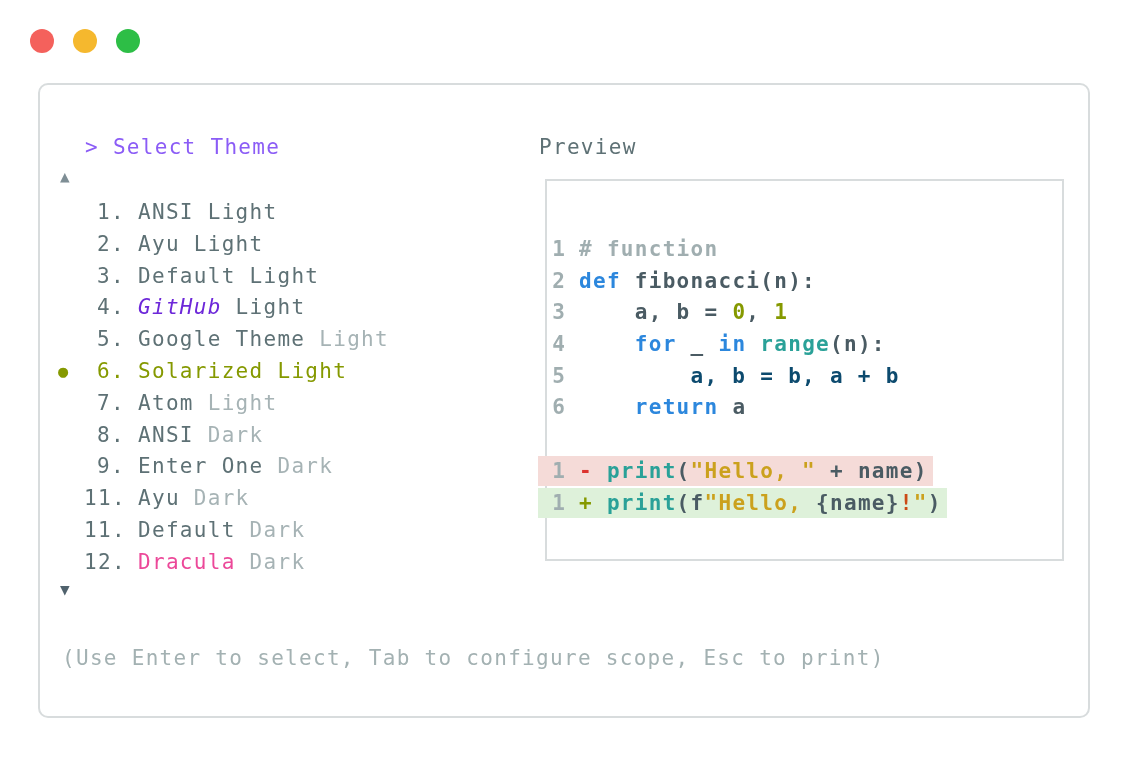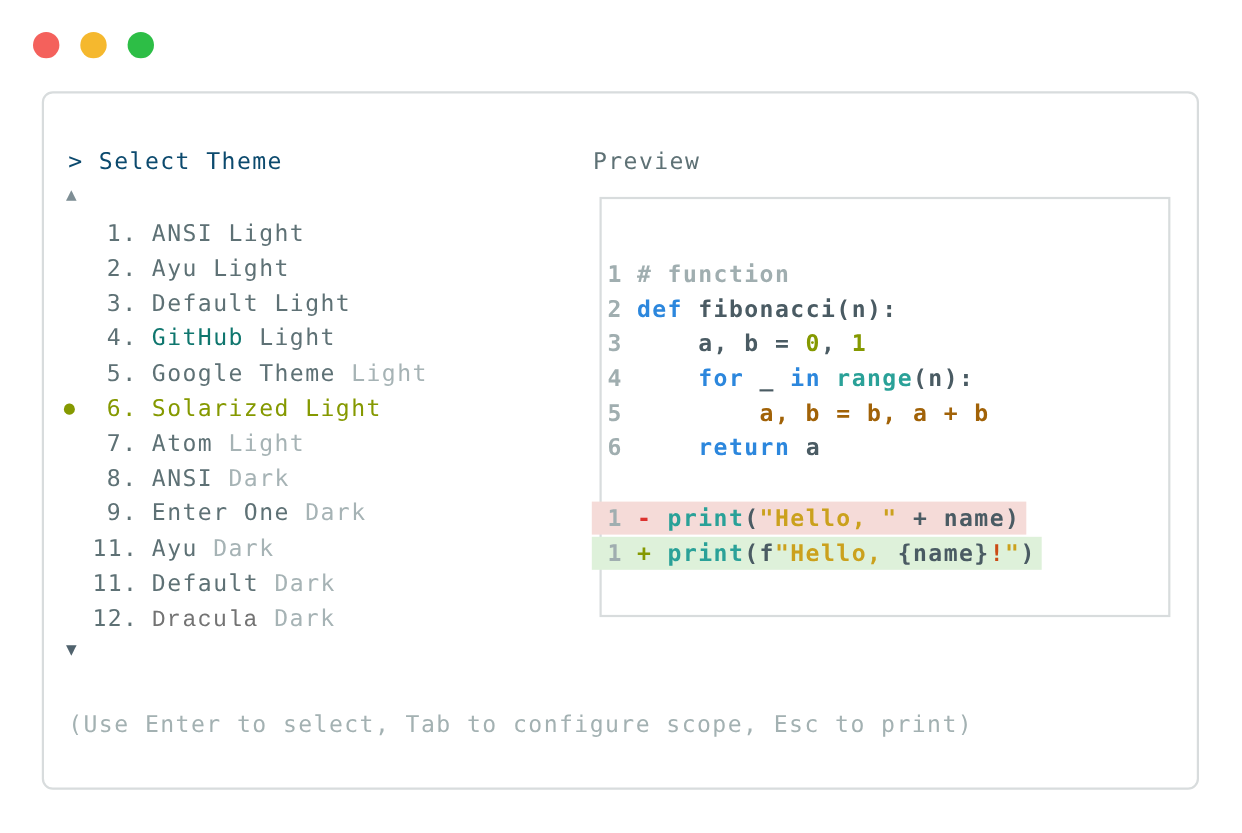--- a/index.html
+++ b/index.html
@@ -39,50 +39,50 @@
 </head>
 <body>
 
 <div class="traffic">
     <span class="light" style="background: rgb(244, 97, 92);"></span>
     <span class="light" style="background: rgb(245, 184, 46);"></span>
     <span class="light" style="background: rgb(45, 190, 70);"></span>
   </div>
 
 <div class="dialog">
-  <div class="mono prompt" style="color: #0c4a6e;">&gt; Select Theme</div>
+  <div class="mono prompt" style="color: #8b5cf6; margin-left: 23px;">&gt; Select Theme</div>
   <div class="mono preview-label" style="color: rgb(94, 113, 117);">Preview</div>
 
   <div class="scroll-ind scroll-up" style="color: rgb(126, 142, 149);">▲</div>
 
   <div class="theme-list">
       <div class="theme-row"><span class="marker"></span><span class="num" style="color: rgb(94, 113, 117);">1.</span><span class="label"><span style="color: rgb(94, 113, 117);">ANSI</span><span style="color: rgb(94, 113, 117);"> Light</span></span></div>
       <div class="theme-row"><span class="marker"></span><span class="num" style="color: rgb(94, 113, 117);">2.</span><span class="label"><span style="color: rgb(94, 113, 117);">Ayu</span><span style="color: rgb(94, 113, 117);"> Light</span></span></div>
       <div class="theme-row"><span class="marker"></span><span class="num" style="color: rgb(94, 113, 117);">3.</span><span class="label"><span style="color: rgb(94, 113, 117);">Default</span><span style="color: rgb(94, 113, 117);"> Light</span></span></div>
-      <div class="theme-row"><span class="marker"></span><span class="num" style="color: rgb(94, 113, 117);">4.</span><span class="label"><span style="color: #0f766e;">GitHub</span><span style="color: rgb(94, 113, 117);"> Light</span></span></div>
+      <div class="theme-row"><span class="marker"></span><span class="num" style="color: rgb(94, 113, 117);">4.</span><span class="label"><span style="color: #6d28d9; font-style: italic;">GitHub</span><span style="color: rgb(94, 113, 117);"> Light</span></span></div>
       <div class="theme-row"><span class="marker"></span><span class="num" style="color: rgb(94, 113, 117);">5.</span><span class="label"><span style="color: rgb(94, 113, 117);">Google Theme</span><span style="color: rgb(166, 179, 181);"> Light</span></span></div>
       <div class="theme-row"><span class="marker" style="color: rgb(133, 153, 0);">●</span><span class="num" style="color: rgb(133, 153, 0);">6.</span><span class="label"><span style="color: rgb(133, 153, 0);">Solarized</span><span style="color: rgb(133, 153, 0);"> Light</span></span></div>
       <div class="theme-row"><span class="marker"></span><span class="num" style="color: rgb(94, 113, 117);">7.</span><span class="label"><span style="color: rgb(94, 113, 117);">Atom</span><span style="color: rgb(166, 179, 181);"> Light</span></span></div>
       <div class="theme-row"><span class="marker"></span><span class="num" style="color: rgb(94, 113, 117);">8.</span><span class="label"><span style="color: rgb(94, 113, 117);">ANSI</span><span style="color: rgb(166, 179, 181);"> Dark</span></span></div>
       <div class="theme-row"><span class="marker"></span><span class="num" style="color: rgb(94, 113, 117);">9.</span><span class="label"><span style="color: rgb(94, 113, 117);">Enter One</span><span style="color: rgb(166, 179, 181);"> Dark</span></span></div>
       <div class="theme-row"><span class="marker"></span><span class="num" style="color: rgb(94, 113, 117);">11.</span><span class="label"><span style="color: rgb(94, 113, 117);">Ayu</span><span style="color: rgb(166, 179, 181);"> Dark</span></span></div>
       <div class="theme-row"><span class="marker"></span><span class="num" style="color: rgb(94, 113, 117);">11.</span><span class="label"><span style="color: rgb(94, 113, 117);">Default</span><span style="color: rgb(166, 179, 181);"> Dark</span></span></div>
-      <div class="theme-row"><span class="marker"></span><span class="num" style="color: rgb(94, 113, 117);">12.</span><span class="label"><span style="color: #737373; font-family: Liberation Mono, monospace;">Dracula</span><span style="color: rgb(166, 179, 181);"> Dark</span></span></div>
+      <div class="theme-row"><span class="marker"></span><span class="num" style="color: rgb(94, 113, 117);">12.</span><span class="label"><span style="color: #ec4899;">Dracula</span><span style="color: rgb(166, 179, 181);"> Dark</span></span></div>
     </div>
 
   <div class="scroll-ind scroll-down" style="color: rgb(80, 98, 109);">▼</div>
 
   <div class="mono hint" style="color: rgb(163, 177, 178);">(Use Enter to select, Tab to configure scope, Esc to print)</div>
 
   <div class="preview-box">
     <div class="code">
         <div class="code-line"><span class="line-num" style="color: rgb(160, 174, 176);">1</span><span style="color: rgb(160, 174, 176);"># function</span></div>
         <div class="code-line"><span class="line-num" style="color: rgb(160, 174, 176);">2</span><span style="color: rgb(44, 135, 221);">def</span><span style="color: rgb(74, 91, 99);"> fibonacci(n):</span></div>
         <div class="code-line"><span class="line-num" style="color: rgb(160, 174, 176);">3</span><span style="color: rgb(74, 91, 99);">    a, b = </span><span style="color: rgb(133, 153, 0);">0</span><span style="color: rgb(74, 91, 99);">, </span><span style="color: rgb(133, 153, 0);">1</span></div>
         <div class="code-line"><span class="line-num" style="color: rgb(160, 174, 176);">4</span><span style="color: rgb(74, 91, 99);">    </span><span style="color: rgb(44, 135, 221);">for</span><span style="color: rgb(74, 91, 99);"> _ </span><span style="color: rgb(44, 135, 221);">in</span><span style="color: rgb(74, 91, 99);"> </span><span style="color: rgb(42, 161, 152);">range</span><span style="color: rgb(74, 91, 99);">(n):</span></div>
-        <div class="code-line"><span class="line-num" style="color: rgb(160, 174, 176);">5</span><span style="color: #a16207;">        a, b = b, a + b</span></div>
+        <div class="code-line"><span class="line-num" style="color: rgb(160, 174, 176);">5</span><span style="color: #0c4a6e;">        a, b = b, a + b</span></div>
         <div class="code-line"><span class="line-num" style="color: rgb(160, 174, 176);">6</span><span style="color: rgb(74, 91, 99);">    </span><span style="color: rgb(44, 135, 221);">return</span><span style="color: rgb(74, 91, 99);"> a</span></div>
         <div class="code-line"><span class="line-num" style="color: rgb(160, 174, 176);"></span></div>
         <div class="code-line"><span class="diff-bg" style="background: rgb(245, 219, 216);"><span class="line-num" style="color: rgb(160, 174, 176);">1</span><span style="color: rgb(220, 50, 47);">- </span><span style="color: rgb(42, 161, 152);">print</span><span style="color: rgb(74, 91, 99);">(</span><span style="color: rgb(203, 161, 29);">"Hello, "</span><span style="color: rgb(74, 91, 99);"> + name)</span></span></div>
         <div class="code-line"><span class="diff-bg" style="background: rgb(222, 241, 218);"><span class="line-num" style="color: rgb(160, 174, 176);">1</span><span style="color: rgb(133, 153, 0);">+ </span><span style="color: rgb(42, 161, 152);">print</span><span style="color: rgb(74, 91, 99);">(f</span><span style="color: rgb(203, 161, 29);">"Hello, </span><span style="color: rgb(74, 91, 99);">{name}</span><span style="color: rgb(203, 75, 22);">!</span><span style="color: rgb(203, 161, 29);">"</span><span style="color: rgb(74, 91, 99);">)</span></span></div>
       </div>
   </div>
 </div>
 
 </body></html>

